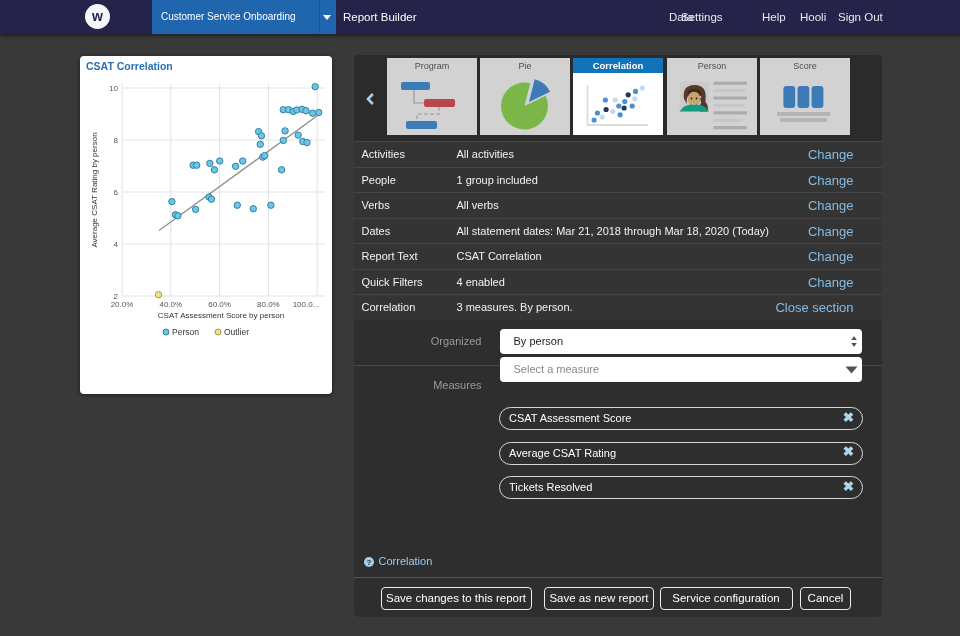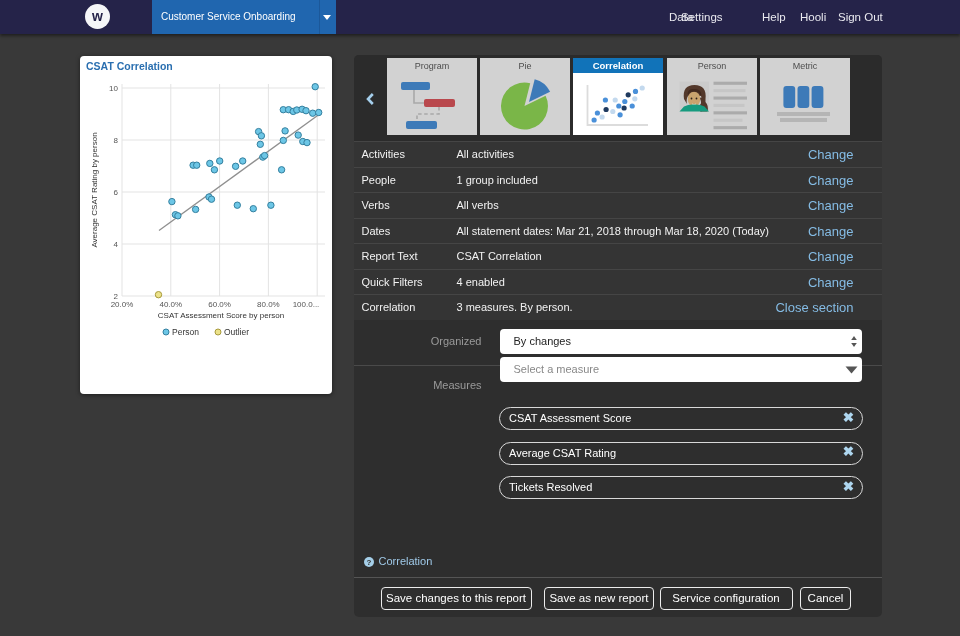--- a/index.html
+++ b/index.html
@@ -56,20 +56,21 @@
 <body>
 <div id="page">
 
   <div id="nav" class="abs">
     <div id="logo" class="abs">w</div>
     <div id="navbtn" class="abs">
         <span class="lbl">Customer Service Onboarding</span>
         <span class="sep"></span>
         <span class="car"></span>
       </div>
+    <div id="rb" class="abs">Report Builder</div>
     <div class="abs navlink" style="left:669px;">Data</div>
     <div class="abs navlink" style="left:681px;">Settings</div>
     <div class="abs navlink" style="left:762px;">Help</div>
     <div class="abs navlink" style="left:800px;">Hooli</div>
     <div class="abs navlink" style="left:838px;">Sign Out</div>
   </div>
 
   <div id="card" class="abs">
     <svg width="252" height="337" viewBox="0 0 252 337" style="position:relative; top:1.5px;">
       <text x="6" y="13" font-size="10.5" font-weight="bold" fill="#2a6fb0">CSAT Correlation</text>
@@ -219,21 +220,21 @@
           <rect x="46.5" y="16.1" width="32" height="3.1" fill="#c6c6c6"></rect>
           <rect x="46.5" y="23.5" width="33.5" height="3.1"></rect>
           <rect x="46.5" y="30.9" width="31" height="3.1" fill="#c6c6c6"></rect>
           <rect x="46.5" y="38.3" width="33.5" height="3.1"></rect>
           <rect x="46.5" y="45.7" width="29" height="3.1" fill="#c6c6c6"></rect>
           <rect x="46.5" y="53.1" width="33.5" height="3.1"></rect>
         </g>
       </svg>
     </div>
     <div class="abs thumb" style="left:406.5px;" id="thumb-metric">
-      <div class="tt">Metric</div>
+      <div class="tt">Score</div>
       <svg class="abs" style="left:0;top:15px;" width="90" height="62" viewBox="0 0 90 62">
         <g fill="#3d7ab8">
           <rect x="23.4" y="13" width="11.8" height="22" rx="3"></rect>
           <rect x="37.5" y="13" width="11.8" height="22" rx="3"></rect>
           <rect x="51.6" y="13" width="11.8" height="22" rx="3"></rect>
         </g>
         <rect x="17" y="39" width="53" height="4" fill="#b5b5b5"></rect>
         <rect x="20" y="45" width="47" height="4" fill="#b5b5b5"></rect>
       </svg>
     </div>
@@ -271,21 +272,21 @@
         </div>
       <div class="row">
           <span class="l">Correlation</span>
           <span class="v">3 measures. By person.</span>
           <span class="c">Close section</span>
         </div>
     </div>
 
     <div class="abs seclbl" style="left:0px; top:280px;">Organized</div>
     <div class="abs selbox" style="top:274px;">
-      <span class="t">By changes</span>
+      <span class="t">By person</span>
       <svg class="abs" style="right:5px; top:7px;" width="6" height="11" viewBox="0 0 6 11">
         <path d="M3 0 L5.8 4 H0.2 Z" fill="#555"></path>
         <path d="M3 11 L5.8 7 H0.2 Z" fill="#555"></path>
       </svg>
     </div>
     <div id="divider1" class="abs"></div>
     <div class="abs seclbl" style="left:0px; top:324px;">Measures</div>
     <div class="abs selbox" style="top:302px;">
       <span class="t ph">Select a measure</span>
       <svg class="abs" style="right:4px; top:9px;" width="13" height="8" viewBox="0 0 13 8">

